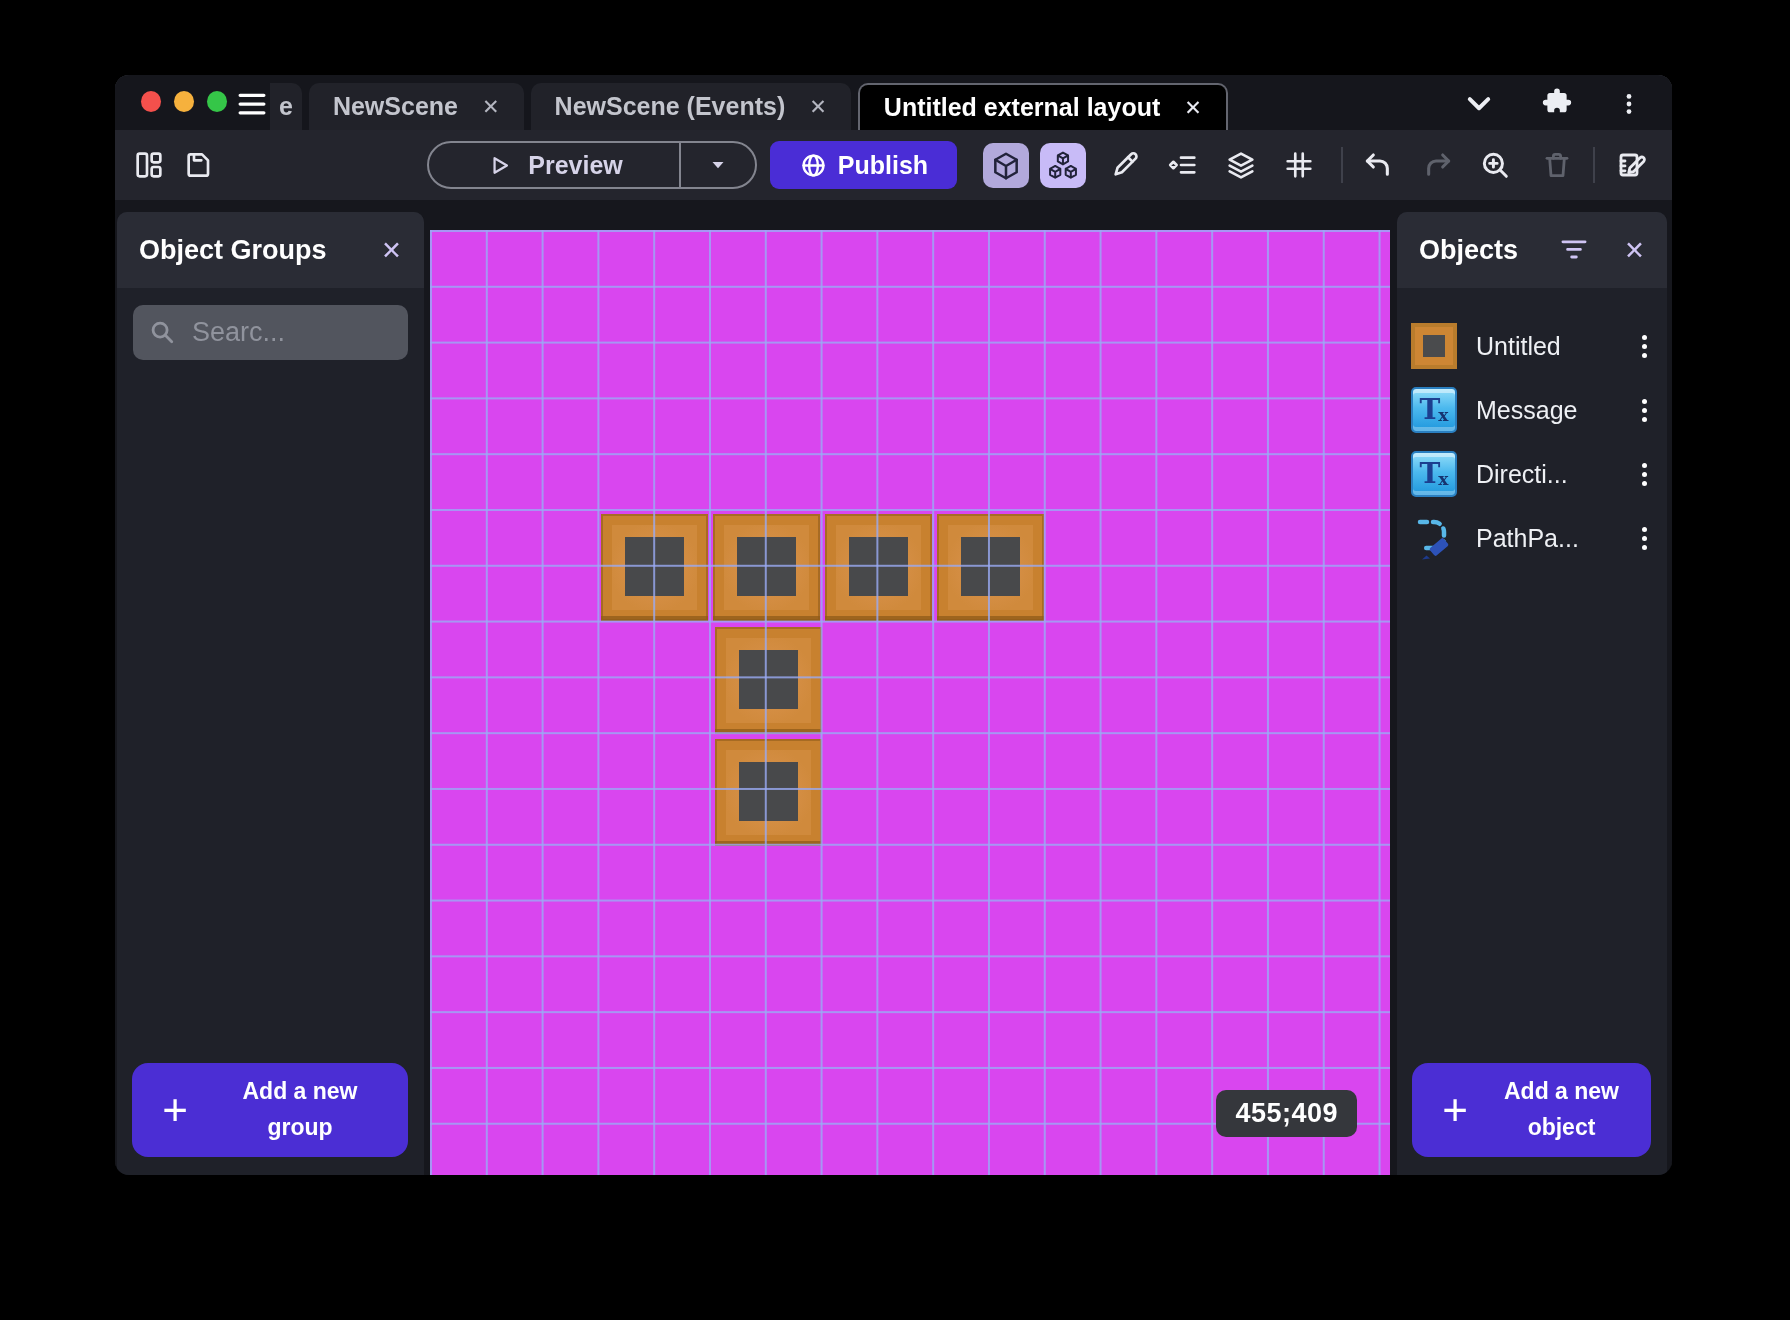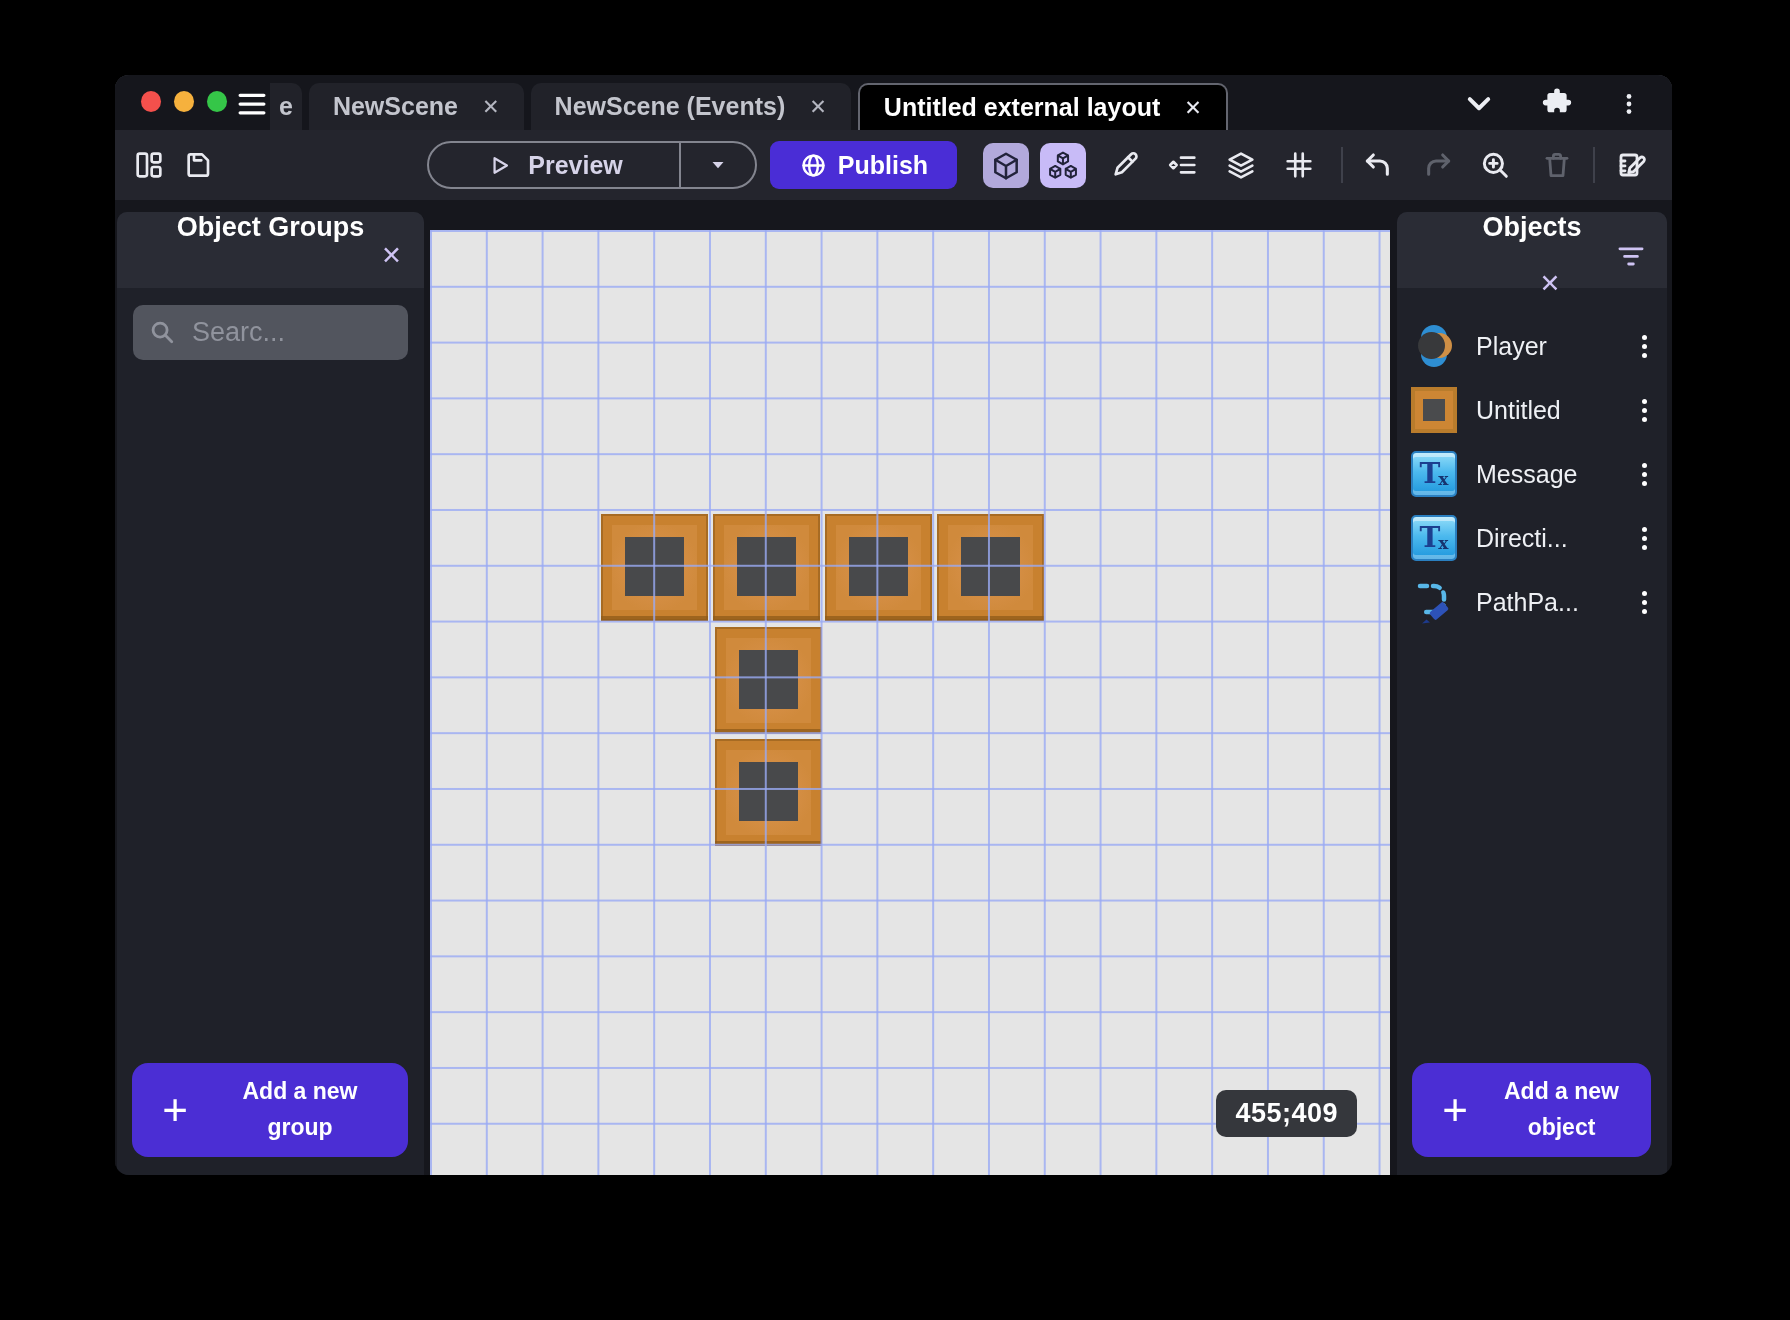--- a/index.html
+++ b/index.html
@@ -58,21 +58,21 @@
             display:flex; align-items:center; justify-content:center; color:#22233a; }
   .toggle svg { width:32px; height:32px; }
   .toggle.t1 { left:868px; background:#b2a9db; }
   .toggle.t2 { left:925px; background:#c8bbf7; }
 
   
   .panel { position:absolute; top:137px; height:963px; background:#1f2129; border-radius:10px 10px 0 0; }
   .panel.left { left:2px; width:307px; }
   .panel.right { left:1282px; width:270px; }
   .panel-header { height:76px; background:#2a2c35; border-radius:10px 10px 0 0;
-                  display:flex; align-items:center; padding:0 22px;flex-direction:column; }
+                  display:flex; align-items:center; padding:0 22px; }
   .panel-title { font-size:27px; font-weight:700; color:#fff; }
   .ph-x { margin-left:auto; font-size:25px; color:#cfc4f4; line-height:1; }
   .ph-filter { margin-left:auto; width:28px; height:28px; color:#cfc4f4; }
   .ph-filter + .ph-x { margin-left:36px; }
 
   .searchbox { margin:17px 16px 0 16px; height:55px; background:#52555e; border-radius:10px;
                display:flex; align-items:center; padding:0 16px; gap:15px; }
   .searchbox svg { width:28px; height:28px; color:#90939d; flex:none; }
   .searchbox input { flex:1; min-width:0; background:transparent; border:none; outline:none;
                      font-family:"Liberation Sans", sans-serif;
@@ -325,21 +325,21 @@
     </div>
     <div class="add-btn">
       <span class="add-plus">+</span>
       <span class="add-lines">
         <span>Add a new</span><br>
         <span>group</span>
       </span>
     </div>
   </div>
 
-  <div class="canvas" style="background: #e5e5e5;">
+  <div class="canvas" style="background: #d946ef;">
     <div class="tile" style="left: 171px; top: 284px; width: 107px; height: 107px;"></div>
       <div class="tile" style="left: 283px; top: 284px; width: 107px; height: 107px;"></div>
       <div class="tile" style="left: 395px; top: 284px; width: 107px; height: 107px;"></div>
       <div class="tile" style="left: 507px; top: 284px; width: 107px; height: 107px;"></div>
       <div class="tile" style="left: 285px; top: 397px; width: 107px; height: 107px;"></div>
       <div class="tile" style="left: 285px; top: 509px; width: 107px; height: 107px;"></div>
       <div class="grid-overlay" style="background-size: 55.8px 55.8px;"></div>
     <div class="coord-badge">455;409</div>
   </div>
 
@@ -349,33 +349,20 @@
       <span class="ph-filter">
         <svg viewBox="0 0 24 24" class="stroke" style="stroke-width:2.4">
             <path d="M2.5 5h19M6.5 11.5h11M10 18h4"></path>
           </svg>
       </span>
       <span class="ph-x">✕</span>
     </div>
 
     <div class="obj-list">
 
-      <div class="obj-row">
-        <span class="oicon icon-player">
-          <span class="body"></span>
-            <span class="pack"></span>
-            <span class="head"></span>
-        </span>
-        <span class="obj-name">Player</span>
-        <span class="kebab">
-            <i></i>
-            <i></i>
-            <i></i>
-          </span>
-      </div>
 
       <div class="obj-row">
         <span class="oicon icon-obstacle"></span>
         <span class="obj-name">Untitled</span>
         <span class="kebab">
             <i></i>
             <i></i>
             <i></i>
           </span>
       </div>

